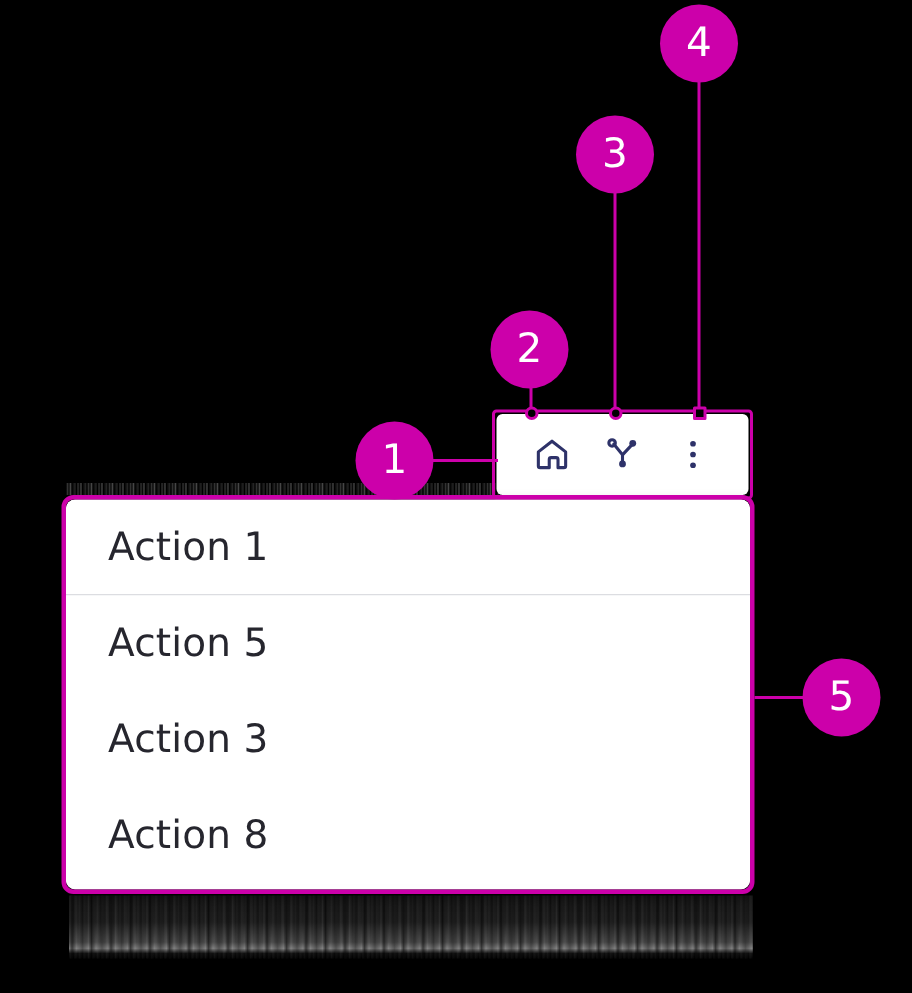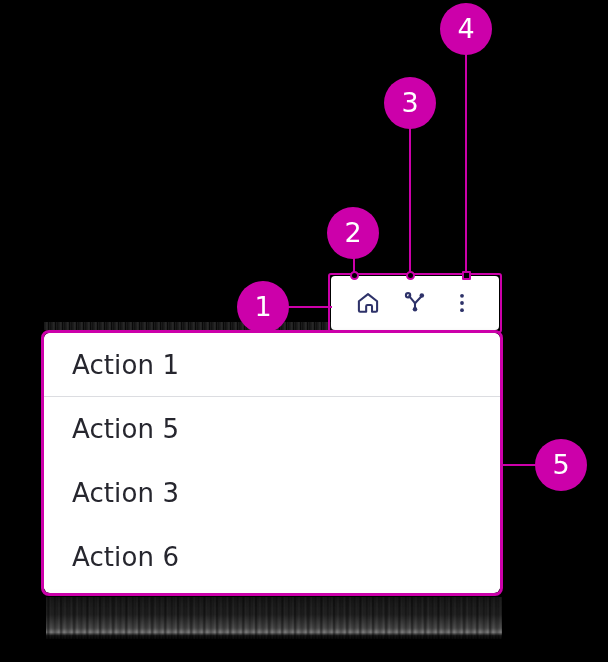--- a/index.html
+++ b/index.html
@@ -265,21 +265,21 @@
     </button>
 
   </div>
   <div id="toolbar-outline"></div>
 
   <div id="dropdown-panel">
     <ul id="menu-list">
       <li class="menu-item has-divider">Action 1</li>
       <li class="menu-item">Action 5</li>
       <li class="menu-item">Action 3</li>
-      <li class="menu-item">Action 6</li>
+      <li class="menu-item">Action 8</li>
     </ul>
   </div>
   <div id="dropdown-outline"></div>
 
   <div class="badge" style="left:237px; top:281px;">1</div>
 
   <div class="badge" style="left:327px; top:207px;">2</div>
 
   <div class="badge" style="left:384px; top:77px;">3</div>
 

